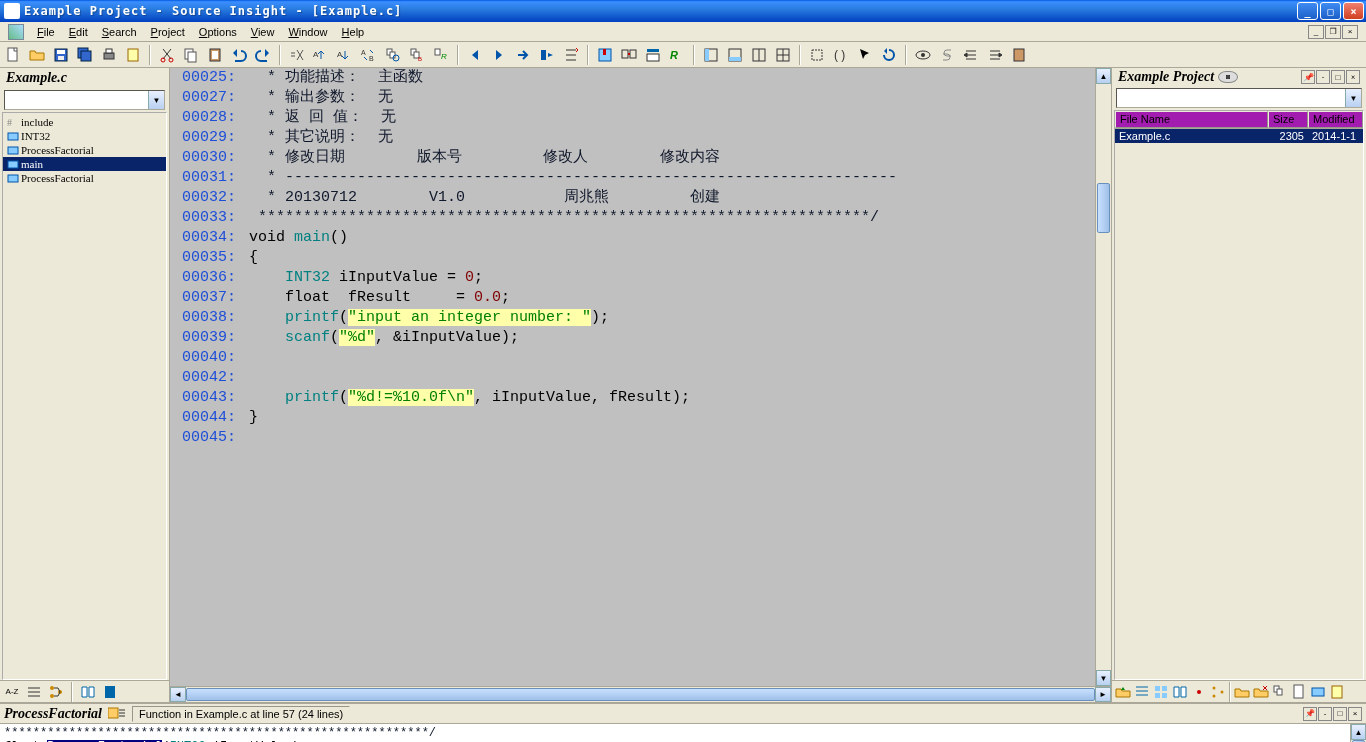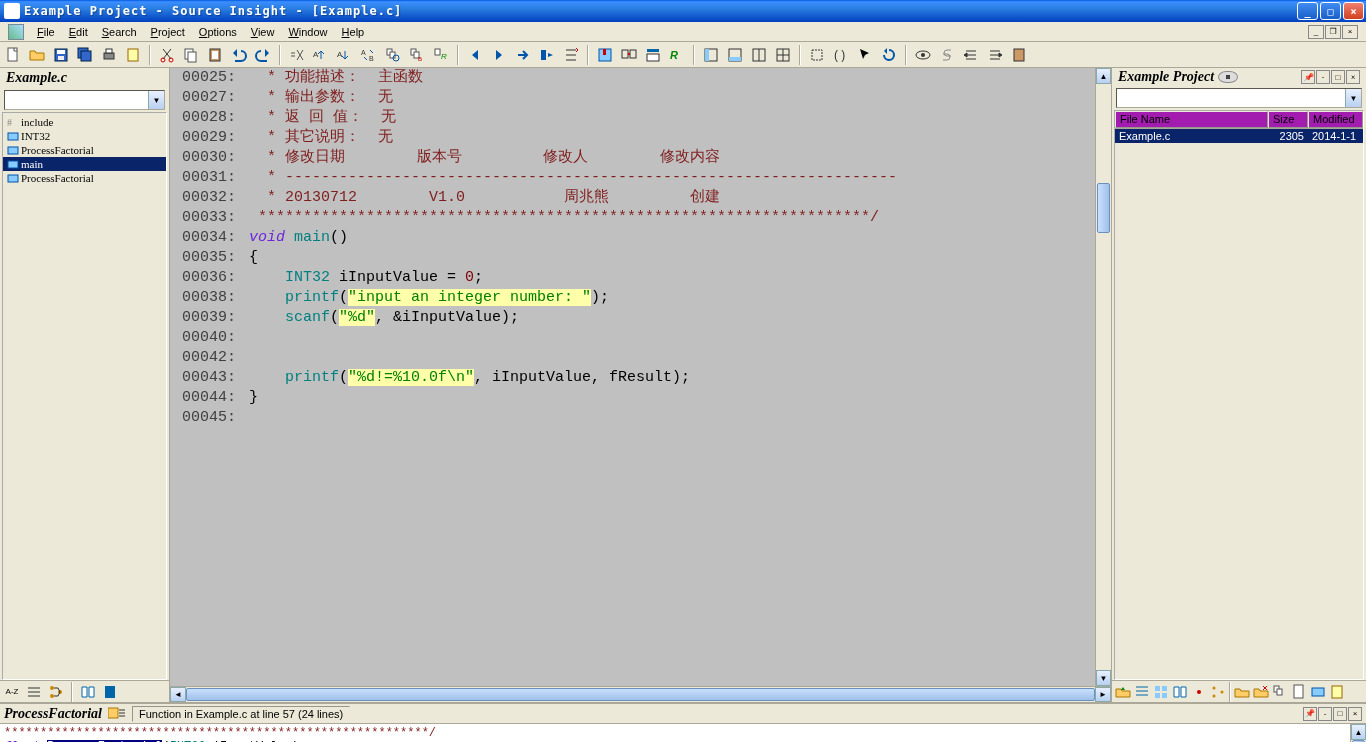--- a/index.html
+++ b/index.html
@@ -27,23 +27,23 @@
 .left-panel .combo { margin: 2px 4px; height: 20px; border: 1px inset #aca899; background: #fff; display:flex; align-items:center; }
 .combo-arrow { width: 16px; height: 100%; background: linear-gradient(to bottom,#e8f0ff,#b8d0f0); border-left:1px solid #8aa; margin-left:auto; display:flex; align-items:center; justify-content:center; font-size:8px; }
 .symbol-list { flex: 1; background: #ece9d8; overflow: auto; padding: 2px 0; border: 1px inset #fff; margin: 0 2px; }
 .sym-item { display: flex; align-items: center; padding: 0 4px; height: 14px; font-size: 11px; cursor: pointer; font-family: Tahoma; white-space: nowrap; }
 .sym-item.sel { background: #0a246a; color: #fff; }
 .sym-ico { width: 12px; height: 12px; margin-right: 2px; display: inline-flex; align-items: center; justify-content: center; }
 .left-bottom-tb { height: 22px; border-top: 1px solid #aca899; display:flex; align-items:center; gap:2px; padding:0 2px; }
 .ed-wrapper { flex: 1; display: flex; background: #c0c0c0; min-width: 0; }
 .editor { flex: 1; font-family: "Courier New", monospace; font-size: 15px; overflow: hidden; position: relative; }
 .ed-line { white-space: pre; height: 20px; line-height: 20px; }
-.ln-gutter { color: #404040; display: inline-block; width: 70px; text-align: right; padding-right: 4px; }
-.c-comment { color: #7f1d1d; }
-.c-kw { color: #6d28d9; font-style: italic; }
+.ln-gutter { color: #1d4ed8; display: inline-block; width: 70px; text-align: right; padding-right: 4px; }
+.c-comment { color: #0f172a; }
+.c-kw { color: #000000; }
 .c-kw2 { color: #008080; }
 .c-str { background: #ffffaa; color: #008000; }
 .c-num { color: #800000; }
 .c-func { color: #008080; }
 .ed-vscroll { width: 16px; background: #ece9d8; border-left: 1px solid #aca899; position: relative; }
 .sb-btn { height: 16px; background: linear-gradient(#e8f0ff,#b8d0f0); border: 1px solid #8aa; display:flex; align-items:center; justify-content:center; font-size:8px; cursor:pointer; }
 .sb-thumb { position: absolute; left: 1px; right: 1px; background: linear-gradient(to right,#c8e0ff,#a0c0e8); border: 1px solid #6a90c0; border-radius: 2px; cursor:pointer; }
 .ed-hscroll { height: 16px; background: #ece9d8; border-top: 1px solid #aca899; display: flex; }
 .sb-btn-h { width: 16px; background: linear-gradient(#e8f0ff,#b8d0f0); border: 1px solid #8aa; display:flex; align-items:center; justify-content:center; font-size:8px; cursor:pointer;}
 .sb-track-h { flex:1; background:#ece9d8; position:relative; }
@@ -418,20 +418,21 @@
           <div class="ed-line"><span class="ln-gutter">00027:</span>   <span class="c-comment">* 输出参数：  无</span></div>
           <div class="ed-line"><span class="ln-gutter">00028:</span>   <span class="c-comment">* 返 回 值：  无</span></div>
           <div class="ed-line"><span class="ln-gutter">00029:</span>   <span class="c-comment">* 其它说明：  无</span></div>
           <div class="ed-line"><span class="ln-gutter">00030:</span>   <span class="c-comment">* 修改日期        版本号         修改人        修改内容</span></div>
           <div class="ed-line"><span class="ln-gutter">00031:</span>   <span class="c-comment">* --------------------------------------------------------------------</span></div>
           <div class="ed-line"><span class="ln-gutter">00032:</span>   <span class="c-comment">* 20130712        V1.0           周兆熊         创建</span></div>
           <div class="ed-line"><span class="ln-gutter">00033:</span> <span class="c-comment"> ********************************************************************/</span></div>
           <div class="ed-line"><span class="ln-gutter">00034:</span> <span class="c-kw">void</span> <span class="c-func">main</span>()</div>
           <div class="ed-line"><span class="ln-gutter">00035:</span> {</div>
           <div class="ed-line"><span class="ln-gutter">00036:</span>     <span class="c-kw2">INT32</span> iInputValue = <span class="c-num">0</span>;</div>
+          <div class="ed-line"><span class="ln-gutter">00037:</span>     <span class="c-kw">float</span>  fResult     = <span class="c-num">0.0</span>;</div>
           <div class="ed-line"><span class="ln-gutter">00038:</span>     <span class="c-func">printf</span>(<span class="c-str">"input an integer number: "</span>);</div>
           <div class="ed-line"><span class="ln-gutter">00039:</span>     <span class="c-func">scanf</span>(<span class="c-str">"%d"</span>, &amp;iInputValue);</div>
           <div class="ed-line"><span class="ln-gutter">00040:</span> </div>
           <div class="ed-line"><span class="ln-gutter">00042:</span> </div>
           <div class="ed-line"><span class="ln-gutter">00043:</span>     <span class="c-func">printf</span>(<span class="c-str">"%d!=%10.0f\n"</span>, iInputValue, fResult);</div>
           <div class="ed-line"><span class="ln-gutter">00044:</span> }</div>
           <div class="ed-line"><span class="ln-gutter">00045:</span> </div>
         </div>
       <div class="ed-vscroll">
         <div class="sb-btn">▲</div>

